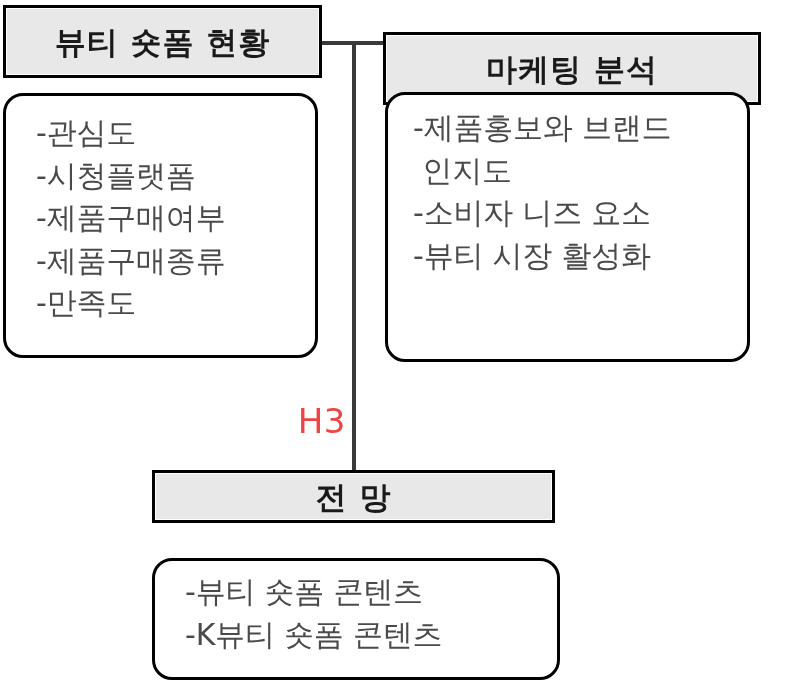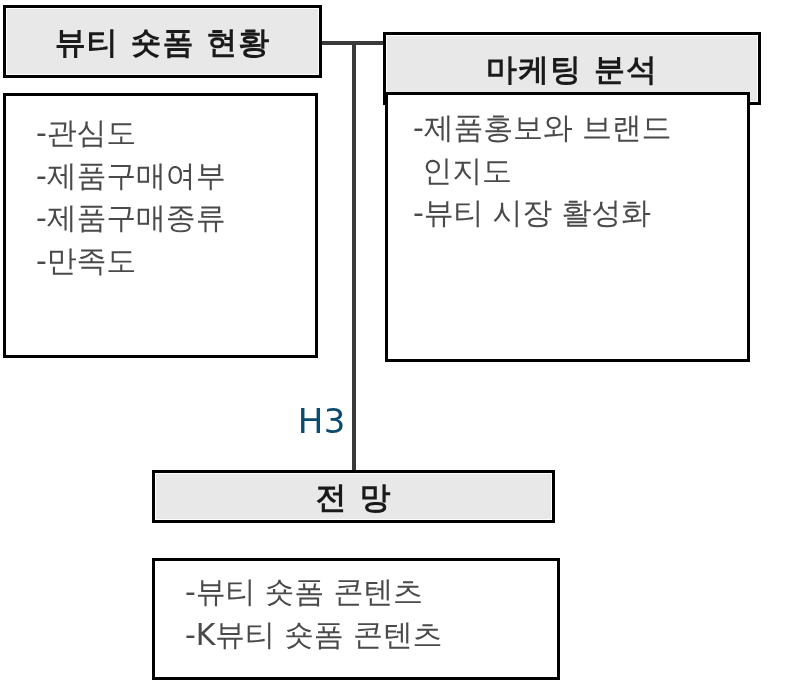--- a/index.html
+++ b/index.html
@@ -32,20 +32,21 @@
     background: #ffffff;
     padding-left: 36px;
   }
   .box-header {
     background: #e8e8e8;
     box-shadow: inset 0 0 0 1px #ffffff;
   }
   .box-body {
     background: #ffffff;
     box-shadow: inset 0 0 0 1px #ffffff;
+    border-radius: 20px;
   }
 
   .header-title {
     position: absolute;
     left: 0;
     right: 0;
     top: 50%;
     transform: translateY(-50%);
     text-align: center;
     font-size: 31px;
@@ -92,55 +93,57 @@
   #connector-vertical   { left: 352px; top: 41px;  width: 4px;  height: 431px; }
 
   #h3-label {
     position: absolute;
     left: 272px;
     top: 404px;
     width: 74px;
     text-align: right;
     font-size: 34px;
     line-height: 1;
-    color: #0c4a6e;
+    color: #ef4444;
     letter-spacing: 0.5px;
   }
 </style>
 </head>
 <body>
 
 <div id="diagram">
 
   <div class="connector" id="connector-horizontal"></div>
   <div class="connector" id="connector-vertical"></div>
 
   <div id="h3-label">H3</div>
 
   <div class="box box-header" id="box-status-header">
     <div class="header-title">뷰티 숏폼 현황</div>
   </div>
 
   <div class="box box-body" id="box-status-body">
     <ul class="item-list">
       <li>-관심도</li>
+      <li>-시청플랫폼</li>
       <li>-제품구매여부</li>
       <li>-제품구매종류</li>
       <li>-만족도</li>
     </ul>
   </div>
 
   <div class="box box-header" id="box-marketing-header">
     <div class="header-title">마케팅 분석</div>
   </div>
 
   <div class="box box-body" id="box-marketing-body">
     <ul class="item-list">
       <li>-제품홍보와 브랜드
  인지도</li>
+      <li>-소비자 니즈 요소</li>
       <li>-뷰티 시장 활성화</li>
     </ul>
   </div>
 
   <div class="box box-header" id="box-outlook-header">
     <div class="header-title">전 망</div>
   </div>
 
   <div class="box box-body" id="box-outlook-body">
     <ul class="item-list">

